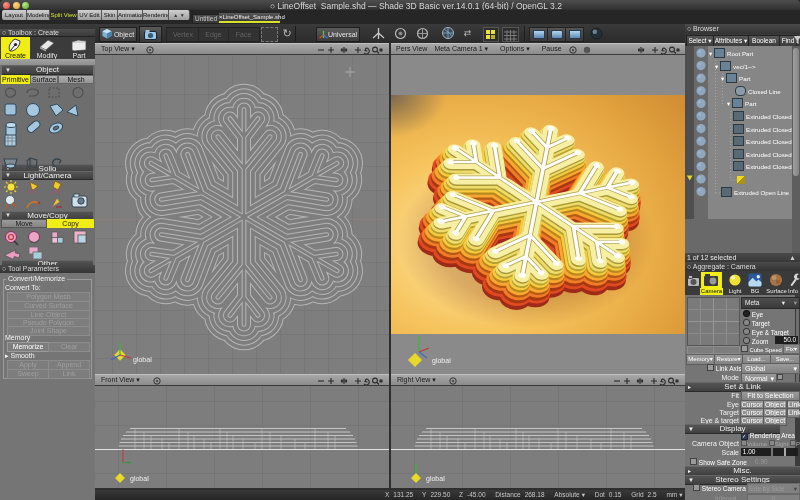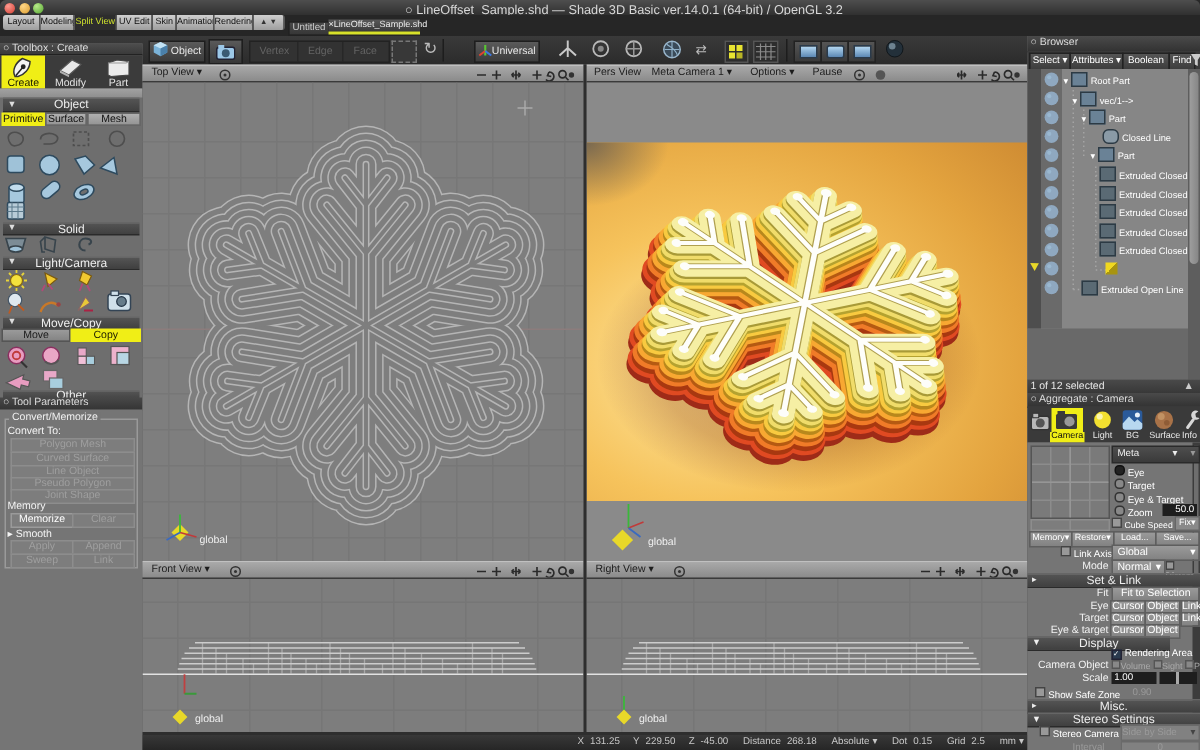--- a/index.html
+++ b/index.html
@@ -161,21 +161,21 @@
    <ellipse cx="56" cy="43" rx="7" ry="4.5" transform="rotate(-25 56 43)" fill="#a6c8de" stroke="#2e4a5e" stroke-width="1"></ellipse>
    <ellipse cx="56" cy="43" rx="2.8" ry="1.6" transform="rotate(-25 56 43)" fill="#6e6e6e" stroke="#2e4a5e" stroke-width="1"></ellipse>
   </g>
 
   <g>
    <rect x="5" y="50" width="11" height="11" rx="1" fill="#b8ccd8" stroke="#2e4a5e" stroke-width="1"></rect>
    <path d="M5 53 h11 M5 56 h11 M8 50 v11 M12 50 v11" stroke="#5c7a8c" stroke-width="0.7"></path>
   </g>
 
  </svg>
- <div class="secbar" style="left:2px;top:119px;width:91px;height:7px;line-height:7px"><span class="a" style="left:3px;color:#ddd;font-size:6px">▼</span>Solid</div>
+ <div class="secbar" style="left:2px;top:135px;width:91px;height:7px;line-height:7px"><span class="a" style="left:3px;color:#ddd;font-size:6px">▼</span>Solid</div>
  <svg class="a" style="left:0;top:127px" width="95" height="14" viewBox="0 0 95 14">
   <g stroke="#38444c" fill="none" stroke-width="1.1">
    <path d="M4 3 h13 l-2 7 h-9 Z" fill="#7c8c96"></path>
           <ellipse cx="10.5" cy="10" rx="4.5" ry="2" fill="#9fc2d8"></ellipse>
    <path d="M30 2 l7 2 -1 8 -6 -2 Z M30 2 l-3 3 1 7 2 0"></path>
    <path d="M57 3 c-5 0 -6 8 0 8 m0 -8 c4 0 5 3 2 4" stroke-width="1.4"></path>
   </g>
  </svg>
  <div class="secbar" style="left:2px;top:142px;width:91px;height:7px;line-height:7px"><span class="a" style="left:3px;color:#ddd;font-size:6px">▼</span>Light/Camera</div>
  <svg class="a" style="left:0;top:150px" width="95" height="58" viewBox="0 0 95 58">

